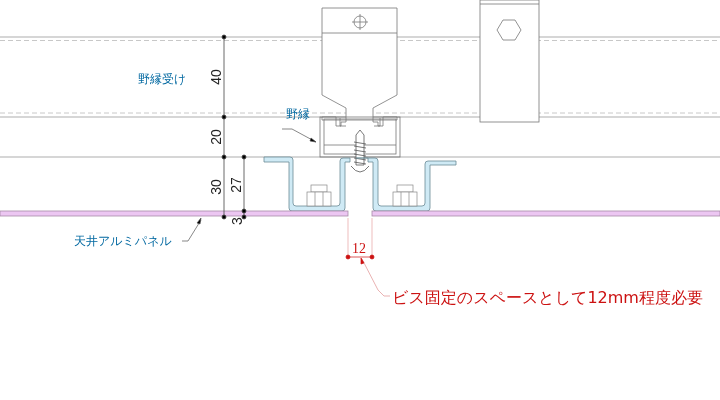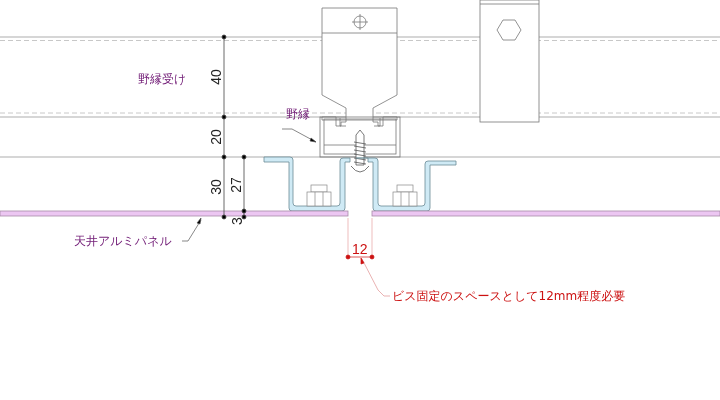--- a/index.html
+++ b/index.html
@@ -1,21 +1,21 @@
 <!DOCTYPE html>
 <html><head>
 <meta charset="utf-8">
 <style>
   html, body { margin:0; padding:0; background:#ffffff; }
   body { width:720px; height:400px; overflow:hidden; position:relative; font-family:"DejaVu Sans", sans-serif; }
   svg { position:absolute; left:0; top:0; }
-  .lbl { position:absolute; font-size:12px; color:#701a75; white-space:nowrap; line-height:1; }
+  .lbl { position:absolute; font-size:12px; color:#0369a1; white-space:nowrap; line-height:1; }
   .dim { position:absolute; font-family:"Liberation Sans", sans-serif; font-size:14px; color:#222; white-space:nowrap; line-height:1; transform:rotate(-90deg); transform-origin:center center; }
-  .redlbl { position:absolute; font-size:12px; color:#cc1111; white-space:nowrap; line-height:1; }
-  .dimred { position:absolute; font-family:Liberation Sans, sans-serif; font-size:14px; color:#cc1111; line-height:1; }
+  .redlbl { position:absolute; font-size:16px; color:#cc1111; white-space:nowrap; line-height:1; }
+  .dimred { position:absolute; font-family:Liberation Serif, serif; font-size:14px; color:#cc1111; line-height:1; }
 </style>
 </head>
 <body>
 
 <svg width="720" height="400" viewBox="0 0 720 400">
 
   <g stroke="#c8c8c8" fill="none">
     <line x1="0" y1="37" x2="720" y2="37" stroke-width="1.5"></line>
     <line x1="0" y1="40.5" x2="720" y2="40.5" stroke-dasharray="5,3" stroke-width="1"></line>
     <line x1="0" y1="113" x2="720" y2="113" stroke-dasharray="5,3" stroke-width="1"></line>

